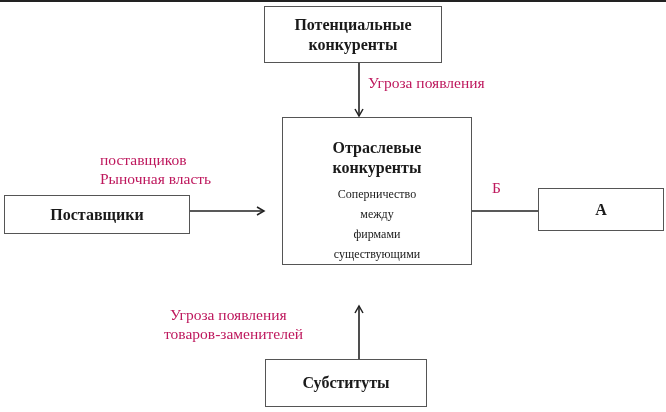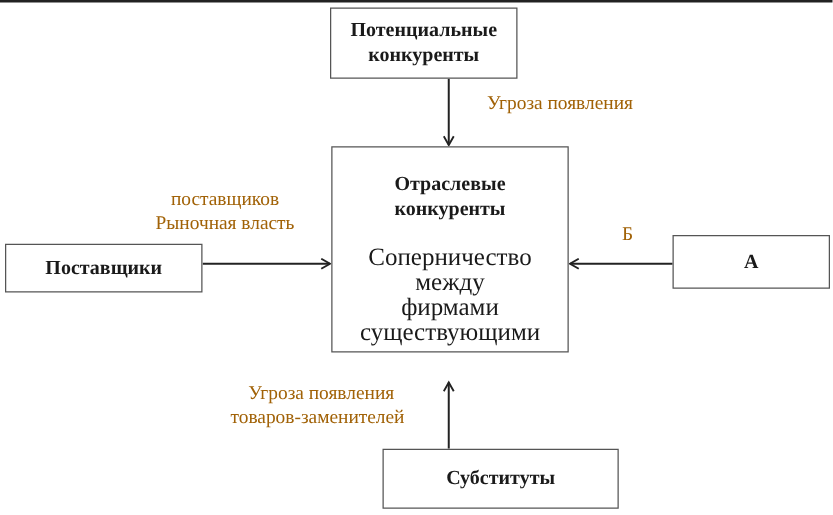--- a/index.html
+++ b/index.html
@@ -3,65 +3,65 @@
   <meta charset="utf-8">
   <style>
     html, body { margin: 0; padding: 0; background: #ffffff; }
     body { width: 666px; height: 412px; position: relative; overflow: hidden;
            font-family: "Liberation Serif", "DejaVu Serif", serif; color: #1a1a1a; }
     .topbar { position: absolute; left: 0; top: 0; width: 666px; height: 2px; background: #222; }
     .box { position: absolute; border: 1.5px solid #555; background: #fff; box-sizing: border-box;
            display: flex; flex-direction: column; align-items: center; justify-content: center;
            text-align: center; }
     .bold { font-weight: bold; font-size: 16px; line-height: 20px; }
-    .norm { font-size: 20px; line-height: 20px; }
-    .label { position: absolute; font-size: 15.5px; line-height: 19px; text-align: center; color: #a16207; }
+    .norm { font-size: 12px; line-height: 20px; }
+    .label { position: absolute; font-size: 15.5px; line-height: 19px; text-align: left; color: #be185d; }
     svg.arrows { position: absolute; left: 0; top: 0; }
   </style>
 </head>
 <body>
 
 <div class="topbar"></div>
 
 <svg class="arrows" width="666" height="412">
   <defs>
     <marker id="ah" markerWidth="10" markerHeight="10" refX="8" refY="5" orient="auto" markerUnits="userSpaceOnUse">
       <path d="M1,1 L8,5 L1,9" fill="none" stroke="#222" stroke-width="1.5"></path>
     </marker>
   </defs>
   <line x1="359" y1="62" x2="359" y2="116" stroke="#222" stroke-width="1.6" marker-end="url(#ah)"></line>
   <line x1="162" y1="211" x2="264" y2="211" stroke="#222" stroke-width="1.6" marker-end="url(#ah)"></line>
   <line x1="541" y1="211" x2="456" y2="211" stroke="#222" stroke-width="1.6" marker-end="url(#ah)"></line>
   <line x1="359" y1="359" x2="359" y2="306" stroke="#222" stroke-width="1.6" marker-end="url(#ah)"></line>
 </svg>
 
-<div class="box" style="left:264px; top:6px; width:150px; height:57px;">
+<div class="box" style="left:264px; top:6px; width:178px; height:57px;">
   <div class="bold">Потенциальные</div>
   <div class="bold">конкуренты</div>
 </div>
 
-<div class="box" style="left:265px; top:117px; width:190px; height:165px; justify-content:flex-start; padding-top:20px;">
+<div class="box" style="left:282px; top:117px; width:190px; height:148px; justify-content:space-between; padding-top:20px;">
   <div class="bold">Отраслевые</div>
   <div class="bold">конкуренты</div>
   <div style="height:18px"></div>
   <div class="norm">Соперничество</div>
   <div class="norm">между</div>
   <div class="norm">фирмами</div>
   <div class="norm">существующими</div>
 </div>
 
-<div class="box" style="left:4px; top:195px; width:158px; height:39px;">
+<div class="box" style="left:4px; top:195px; width:186px; height:39px;">
   <div class="bold">Поставщики</div>
 </div>
 
 <div class="box" style="left:538px; top:188px; width:126px; height:43px;">
   <div class="bold">А</div>
 </div>
 
-<div class="box" style="left:265px; top:359px; width:189px; height:48px;margin-left:41px;">
+<div class="box" style="left:265px; top:359px; width:162px; height:48px;">
   <div class="bold">Субституты</div>
 </div>
 
 <div class="label" style="left:368px; top:73px; width:160px;">
   <div>Угроза появления</div>
 </div>
 
 <div class="label" style="left:100px; top:150px; width:160px;">
   <div>поставщиков</div>
   <div>Рыночная власть</div>

